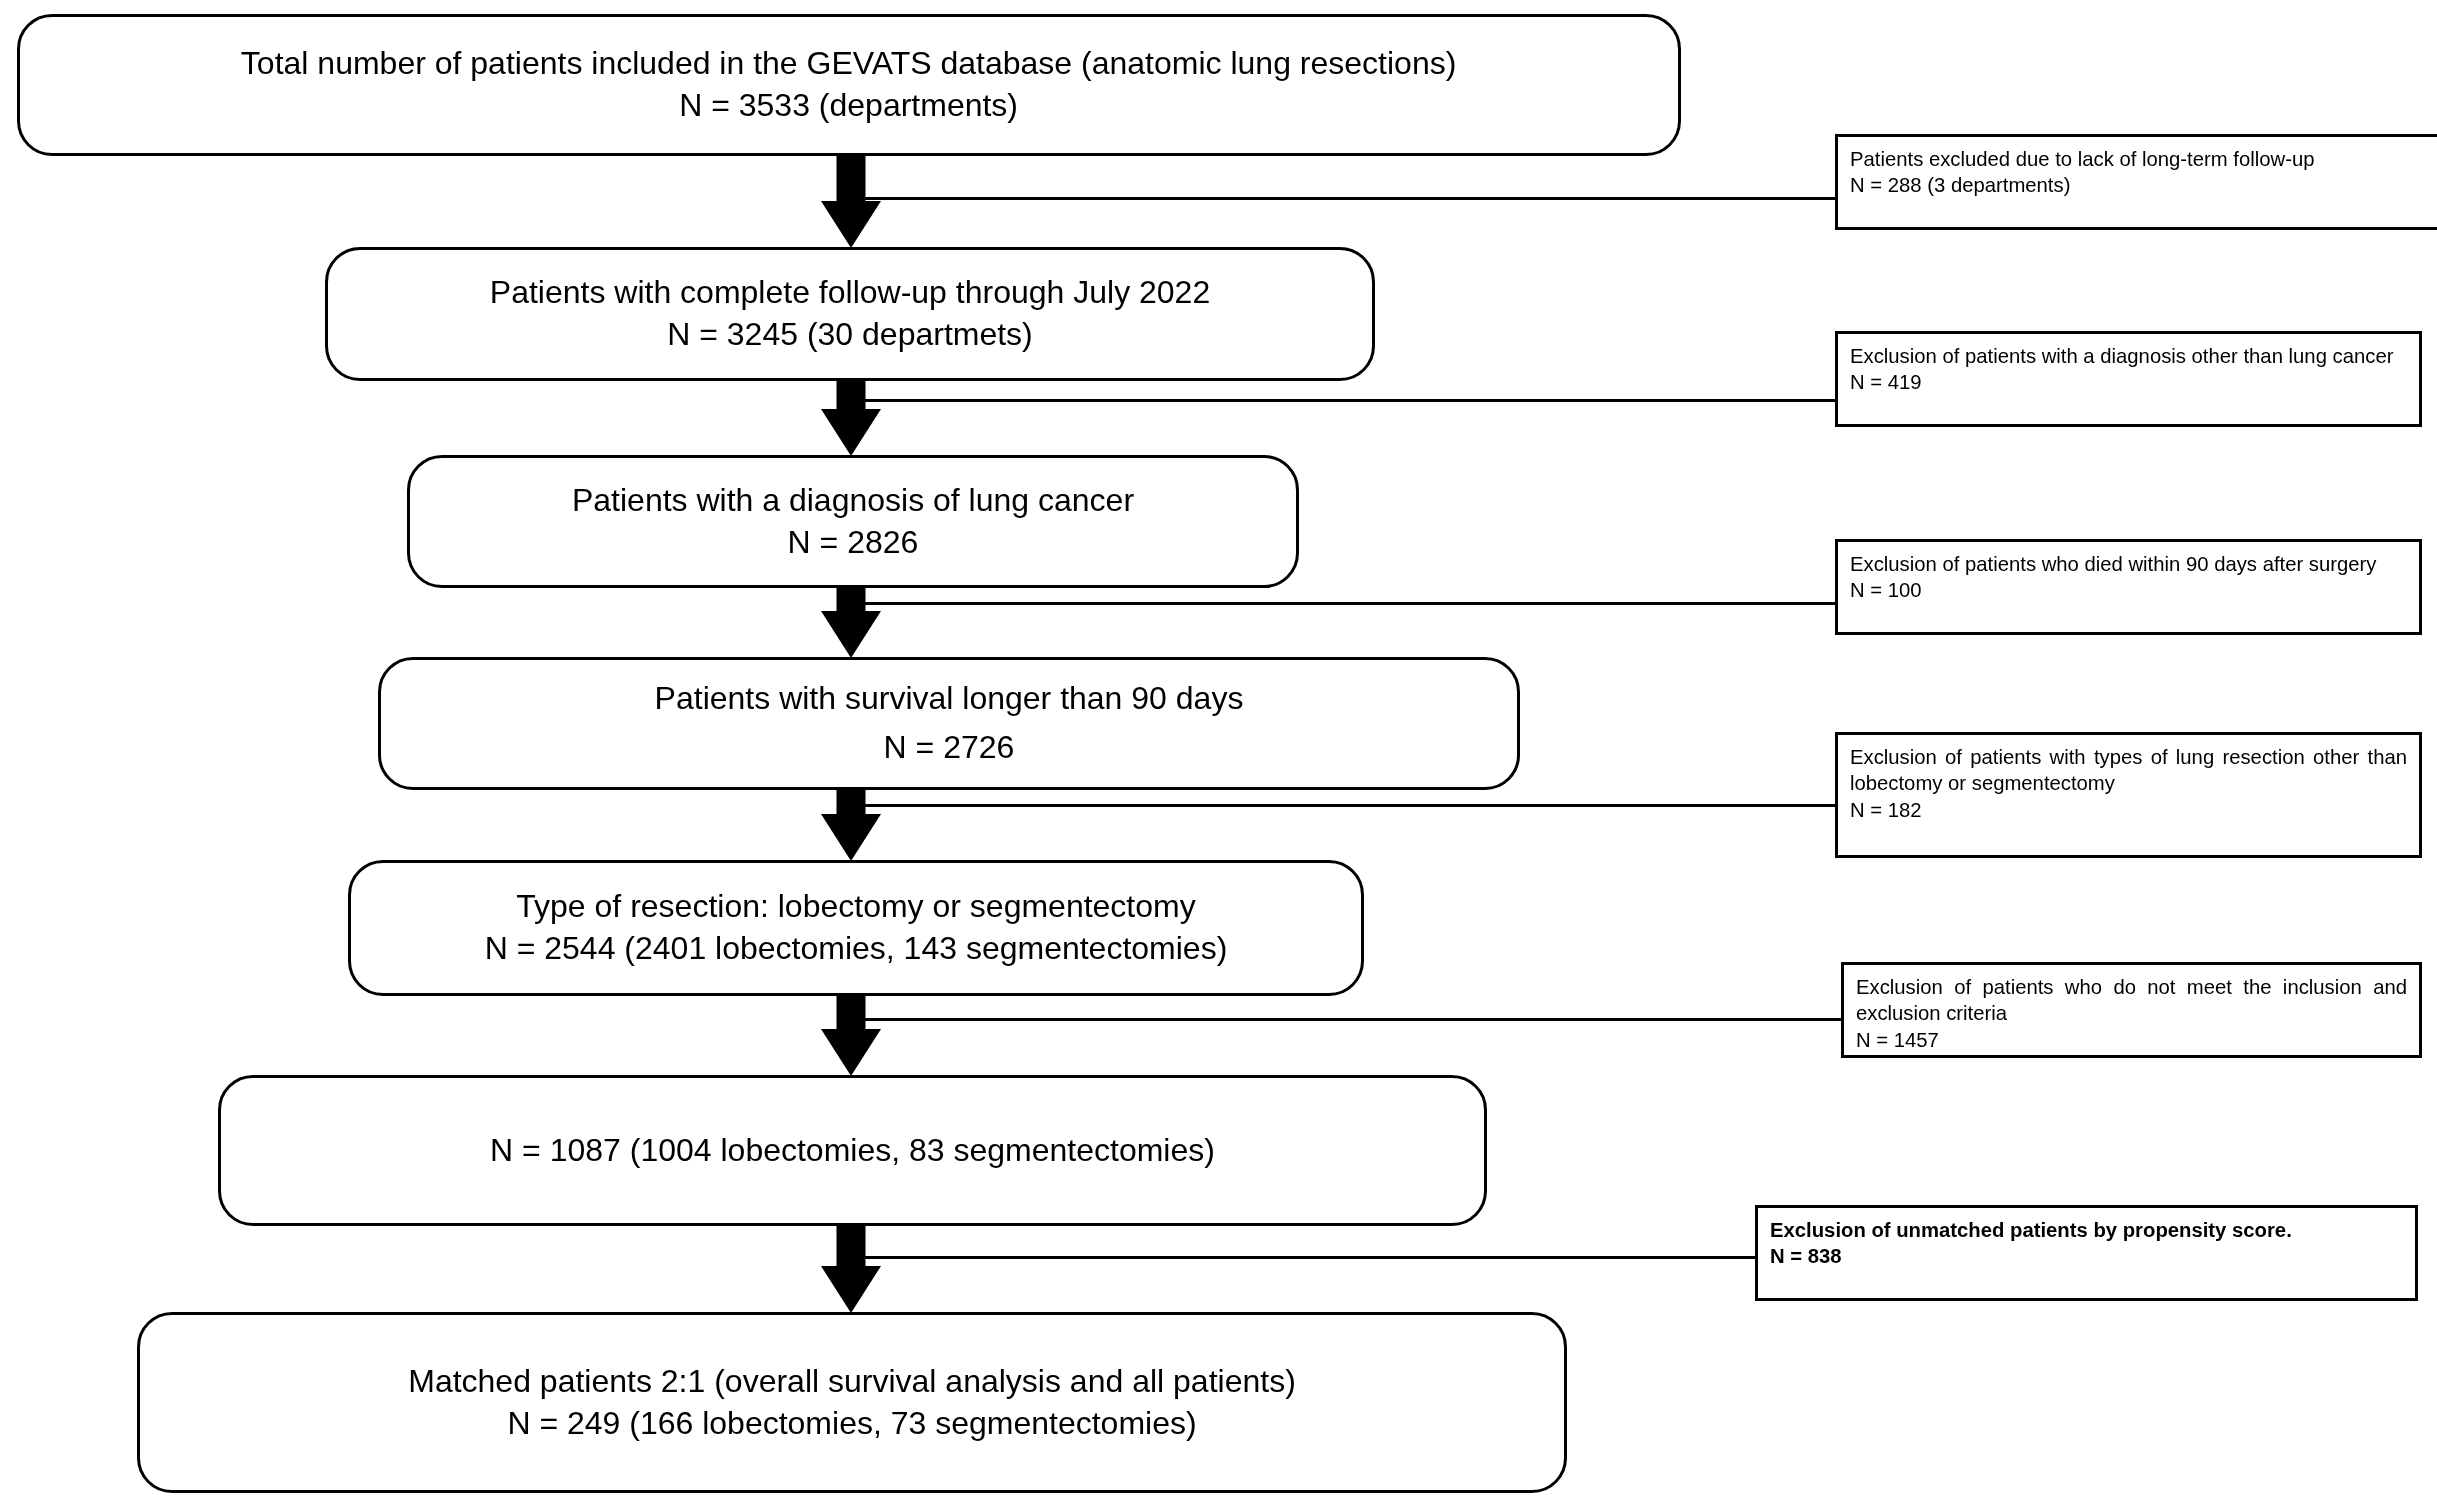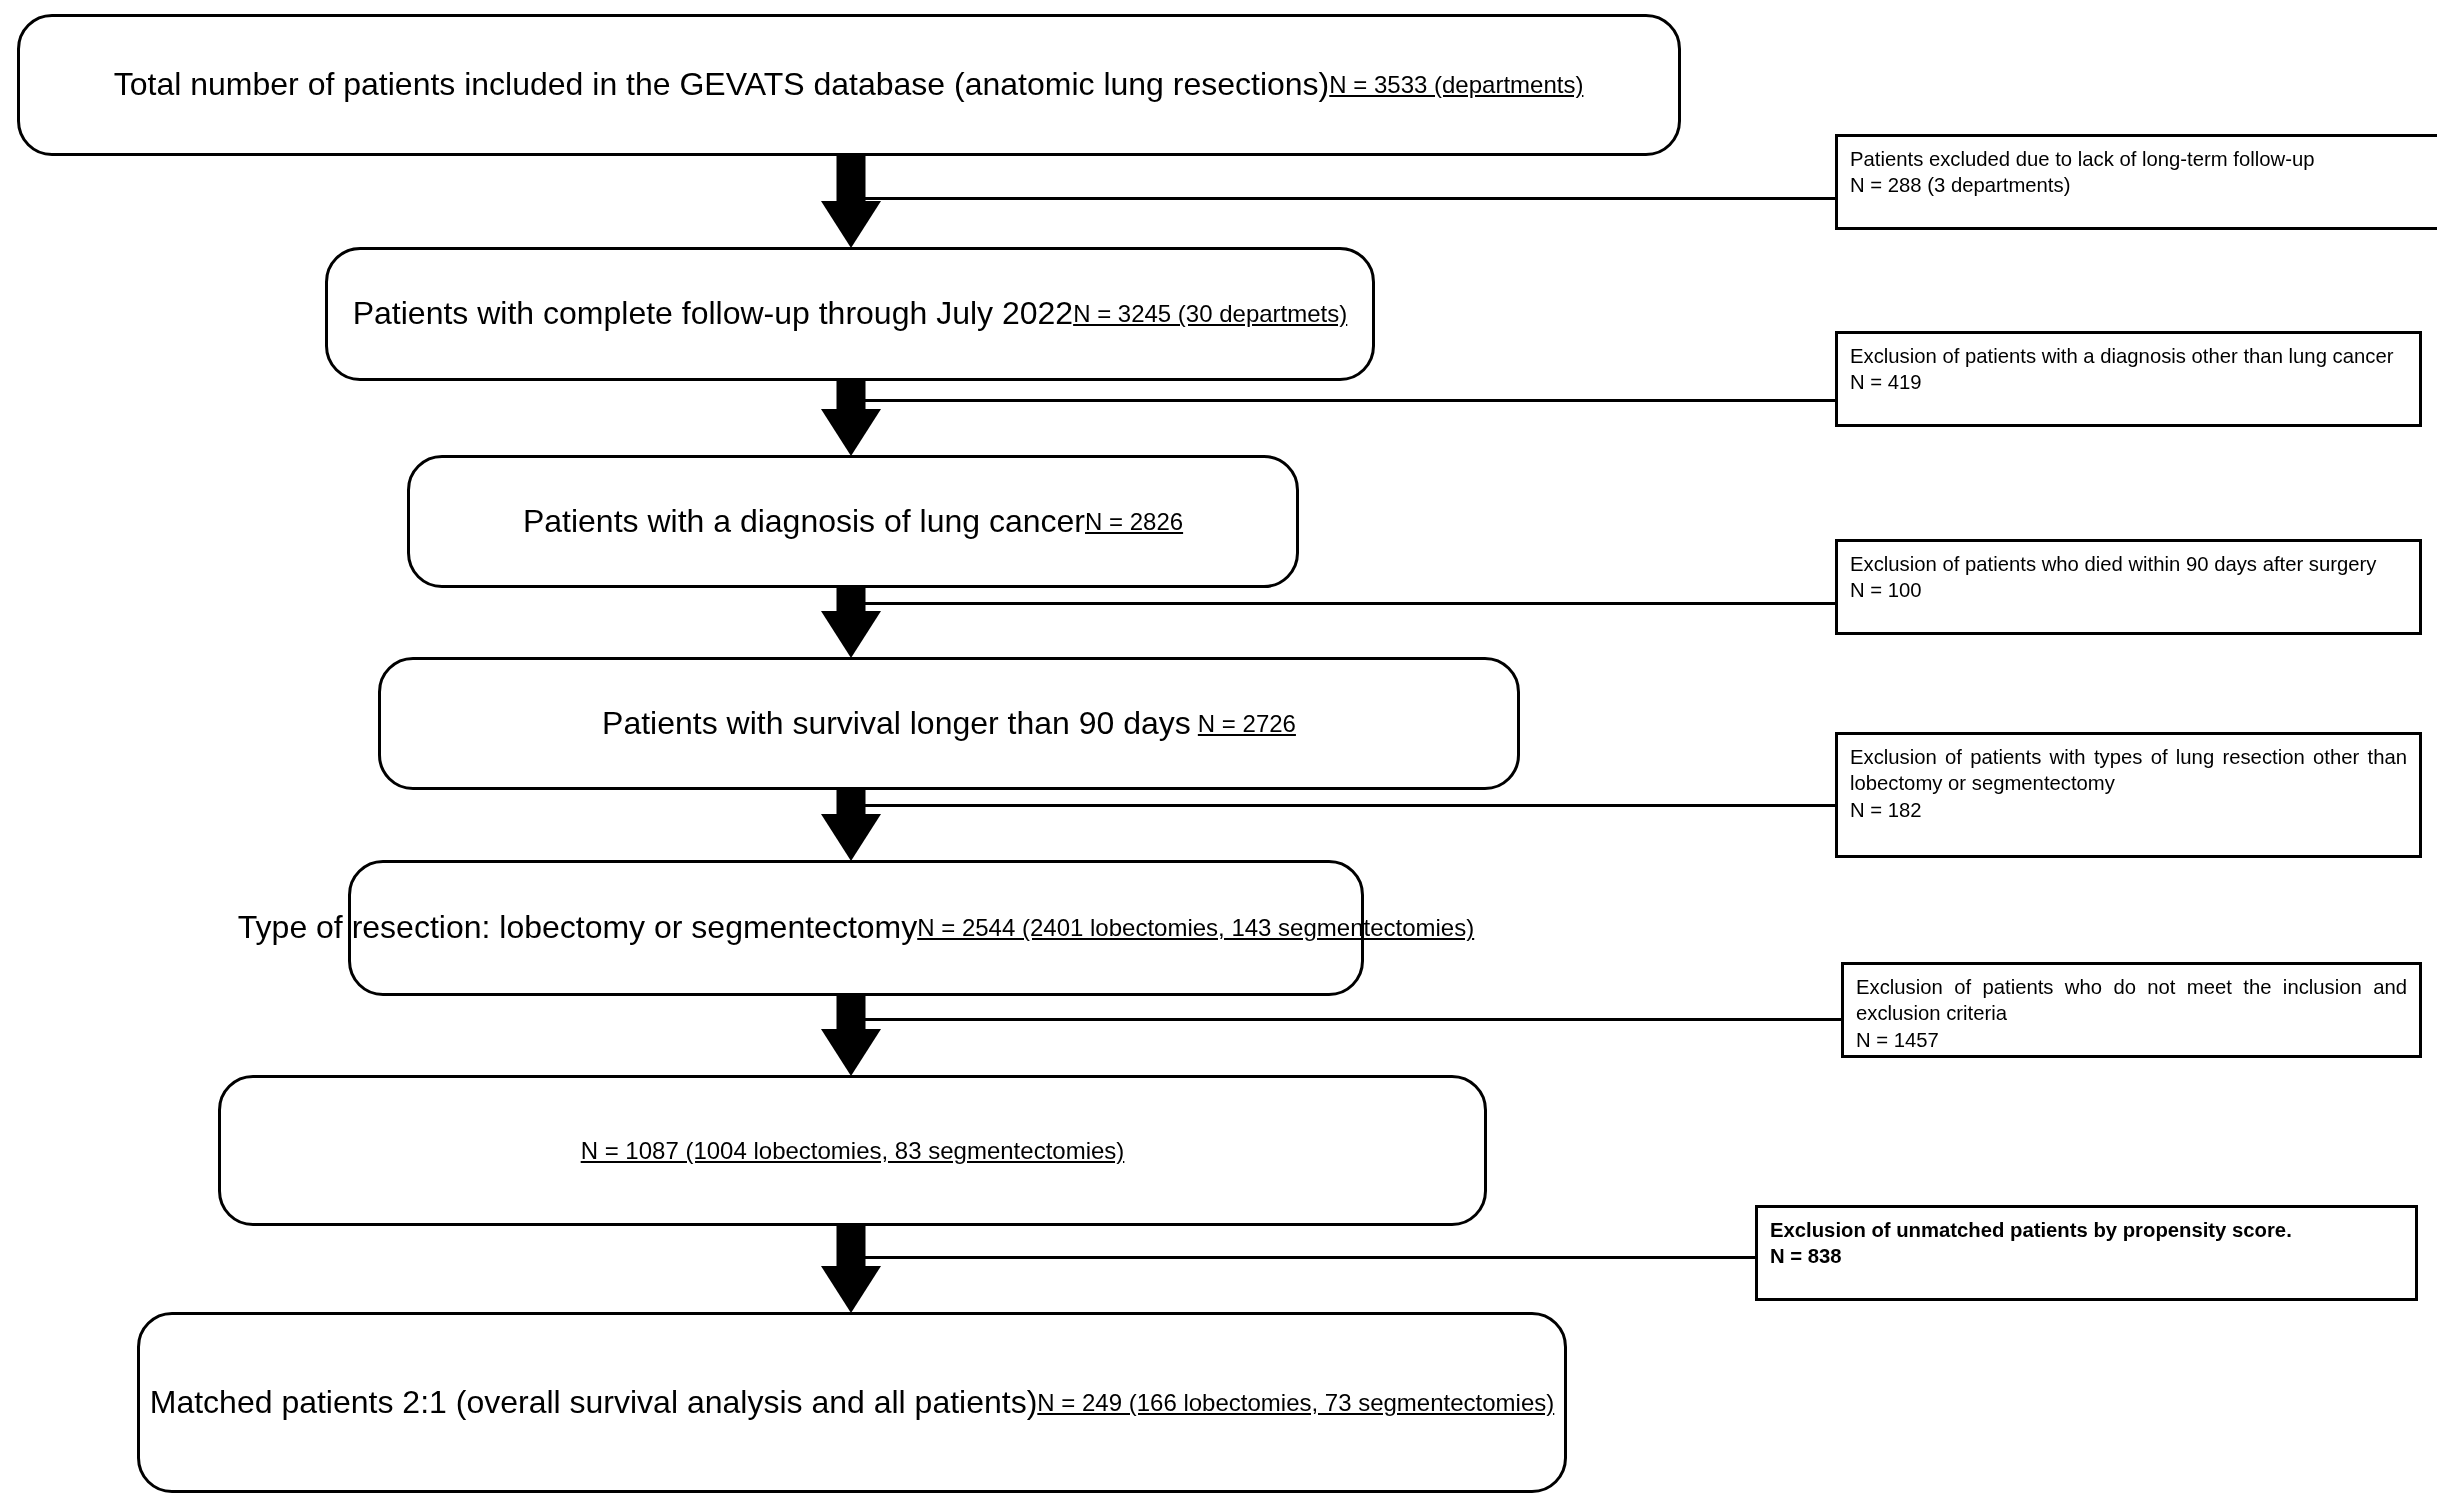--- a/index.html
+++ b/index.html
@@ -20,36 +20,35 @@
   }
 
   
   .flow-box {
     position: absolute;
     box-sizing: border-box;
     border: 3.8px solid #000000;
     border-radius: 35px;
     background: #ffffff;
     display: flex;
-    flex-direction: row;
+    flex-direction: column;
     align-items: center;
     justify-content: center;
     text-align: right;
     z-index: 3;
   }
   .flow-box .line1 {
     font-size: 32px;
     line-height: 1.30;
     white-space: nowrap;
   }
   .flow-box .line2 {
-    font-size: 24px;
+    font-size: 32px;
     line-height: 1.30;
     white-space: nowrap;
-    text-decoration: underline;
   }
 
   
   .excl-box {
     position: absolute;
     box-sizing: border-box;
     border: 3px solid #000000;
     background: #ffffff;
     padding: 9px 12px 7.5px 12px;
     z-index: 3;

